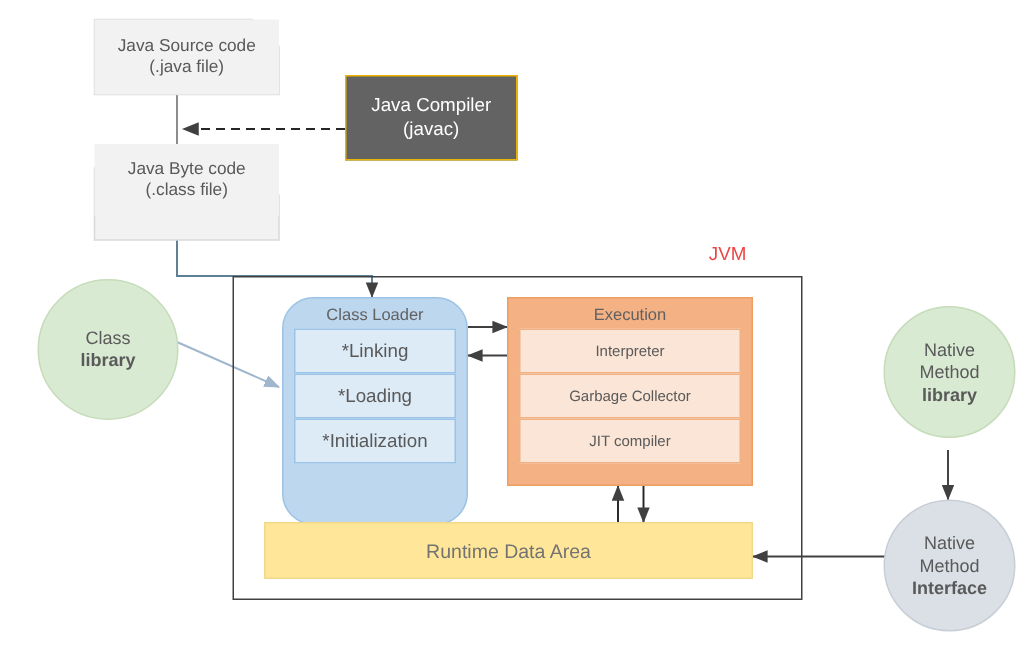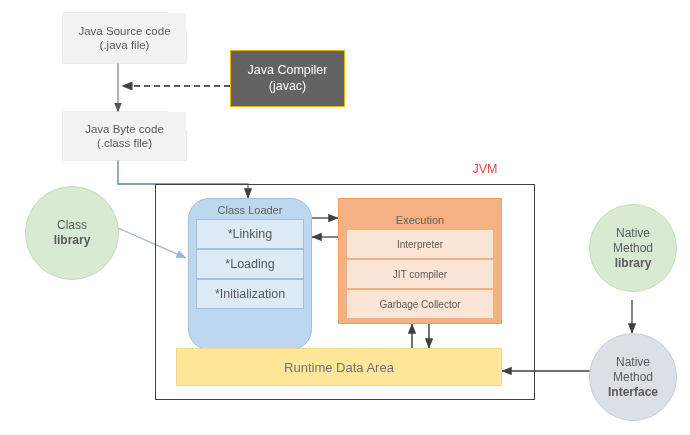--- a/index.html
+++ b/index.html
@@ -54,21 +54,21 @@
     box-sizing:border-box;
   }
 
   
   .group-orange{
     background:#f4b183;border:1px solid #ed9f62;
     display:block;
   }
   .group-orange .ghead{
     color:#616161;font-size:11px;text-align:center;
-    padding-top:15px;padding-bottom:3px;
+    padding-top:5px;padding-bottom:3px;
   }
   .sub-orange{
     background:#fbe5d6;border:1px solid #f0b183;
     color:#595959;font-size:10px;
     display:flex;align-items:center;justify-content:center;
     box-sizing:border-box;
   }
 
   
   .runtime{
@@ -135,21 +135,21 @@
     <path d="M168,112 L168,130 L186,130" fill="none" stroke="#d9d9d9" stroke-width="1"></path>
   </svg>
 
   <div class="node doc" style="left:63px;top:13px;width:123px;height:50px;">
     <span class="nodelabel">
       <span>Java Source code</span><br>
       <span>(.java file)</span>
     </span>
   </div>
 
-  <div class="node doc" style="left:63px;top:112px;width:123px;height:48px;">
+  <div class="node doc" style="left:63px;top:96px;width:123px;height:48px;">
     <span class="nodelabel">
       <span>Java Byte code</span><br>
       <span>(.class file)</span>
     </span>
   </div>
 
   <div class="node compiler" style="left:230px;top:50px;width:115px;height:57px;">
     <span class="nodelabel">
       <span>Java Compiler</span><br>
       <span>(javac)</span>
@@ -163,22 +163,22 @@
   <div class="node group-blue" style="left:188px;top:198px;width:124px;height:152px;border-radius:21px;">
     <div class="ghead">Class Loader</div>
     <div class="sub-blue" style="margin:0 7px;height:30px;">*Linking</div>
     <div class="sub-blue" style="margin:0 7px;height:30px;">*Loading</div>
     <div class="sub-blue" style="margin:0 7px;height:30px;">*Initialization</div>
   </div>
 
   <div class="node group-orange" style="left:338px;top:198px;width:164px;height:126px;">
     <div class="ghead">Execution</div>
     <div class="sub-orange" style="margin:0 7px;height:30px;">Interpreter</div>
+    <div class="sub-orange" style="margin:0 7px;height:30px;">Garbage Collector</div>
     <div class="sub-orange" style="margin:0 7px;height:30px;">JIT compiler</div>
-    <div class="sub-orange" style="margin:0 7px;height:30px;">Garbage Collector</div>
   </div>
 
   <div class="node runtime" style="left:176px;top:348px;width:326px;height:38px;">Runtime Data Area</div>
 
   <div class="node circle circle-green" style="left:25px;top:186px;width:94px;height:94px;">
     <span class="nodelabel">
       <span>Class</span><br>
       <span class="b">library</span>
     </span>
   </div>

